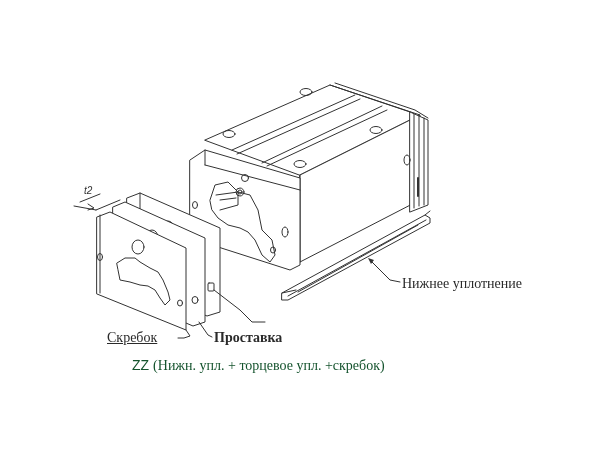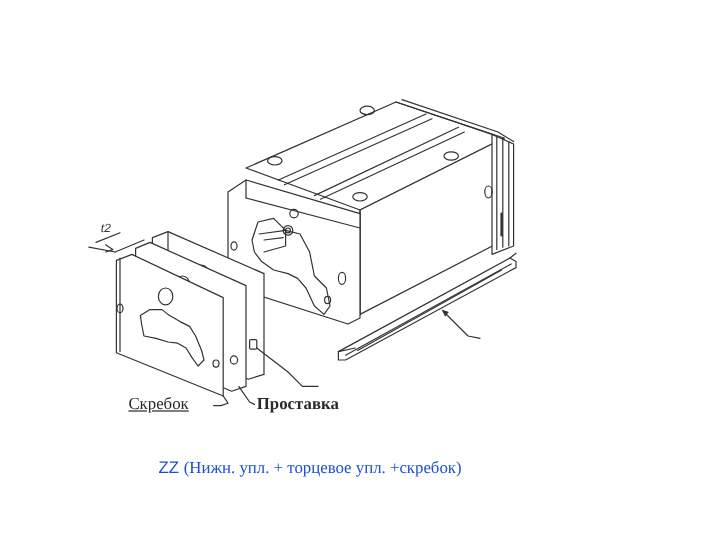--- a/index.html
+++ b/index.html
@@ -22,24 +22,23 @@
       font-family: "Liberation Serif", "DejaVu Serif", serif;
       font-size: 14px;
       color: #2a2a2a;
       white-space: nowrap;
       line-height: 1;
     }
     .caption {
       position: absolute;
       font-family: "Liberation Serif", "DejaVu Serif", serif;
       font-size: 14px;
-      color: #1d4ed8;
+      color: #14532d;
       white-space: nowrap;
       line-height: 1;
-      margin-top: 24px;
     }
     .caption .code {
       font-family: "Liberation Sans", "DejaVu Sans", sans-serif;
       font-size: 14px;
       margin-right: 4px;
     }
     .watermark {
       position: absolute;
       font-family: "Liberation Sans", "DejaVu Sans", sans-serif;
       font-size: 34px;
@@ -156,20 +155,21 @@
 
       <g fill="#333333" stroke="none">
         <polygon points="368,258 374,260 371,264"></polygon>
       </g>
     </g>
   </svg>
 
 
   <div class="dim" style="left:84px; top:186px;">t2</div>
 
+  <div class="label" style="left:402px; top:277px;">Нижнее уплотнение</div>
   <div class="label" style="left:214px; top:331px;font-weight:bold;">Проставка</div>
   <div class="label" style="left:107px; top:331px;text-decoration:underline;">Скребок</div>
 
   <div class="caption" style="left:132px; top:358px;">
     <span class="code">ZZ</span><span>(Нижн. упл. + торцевое упл. +скребок)</span>
   </div>
 
 </div>
 
 </body></html>

